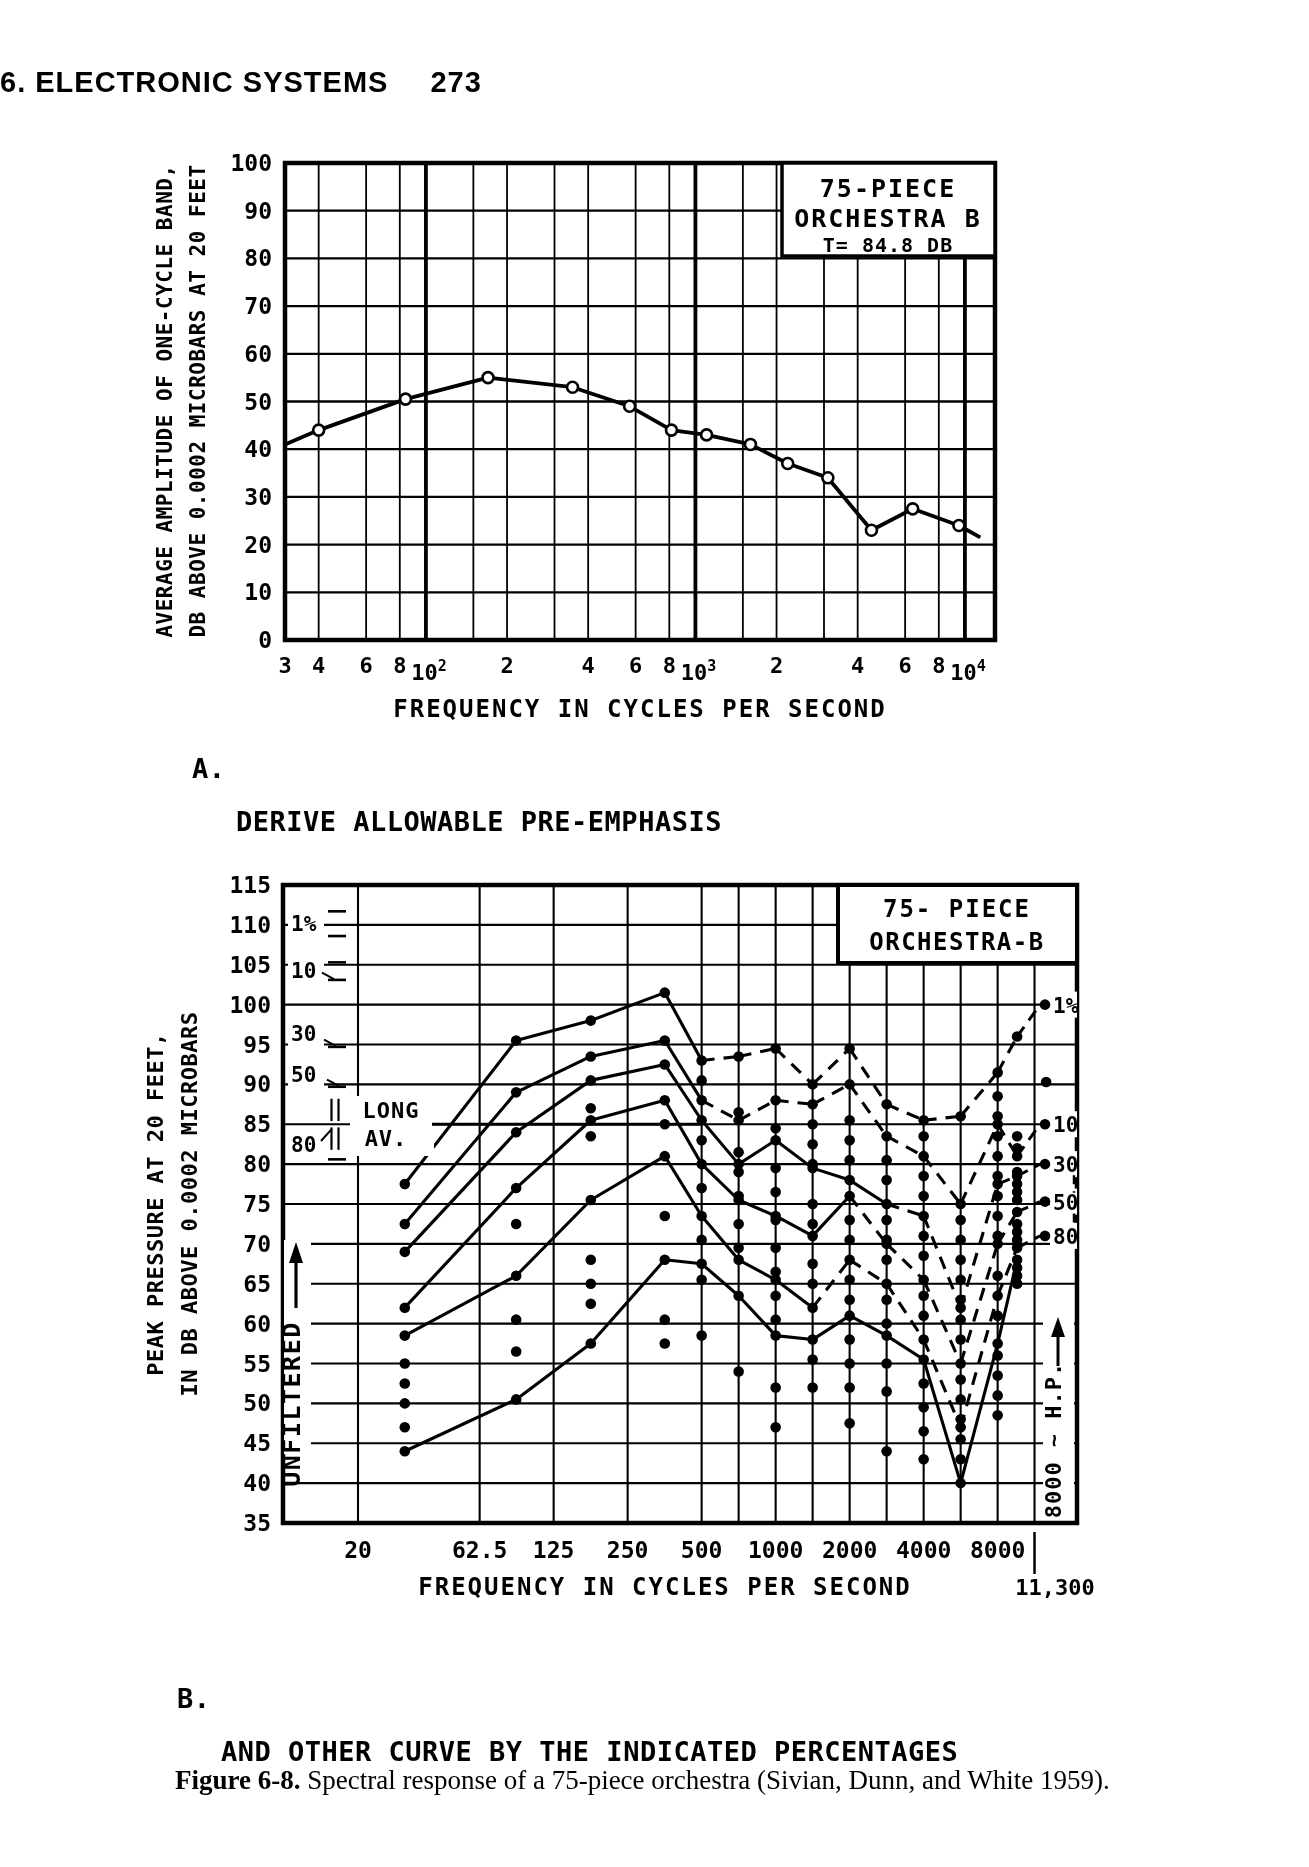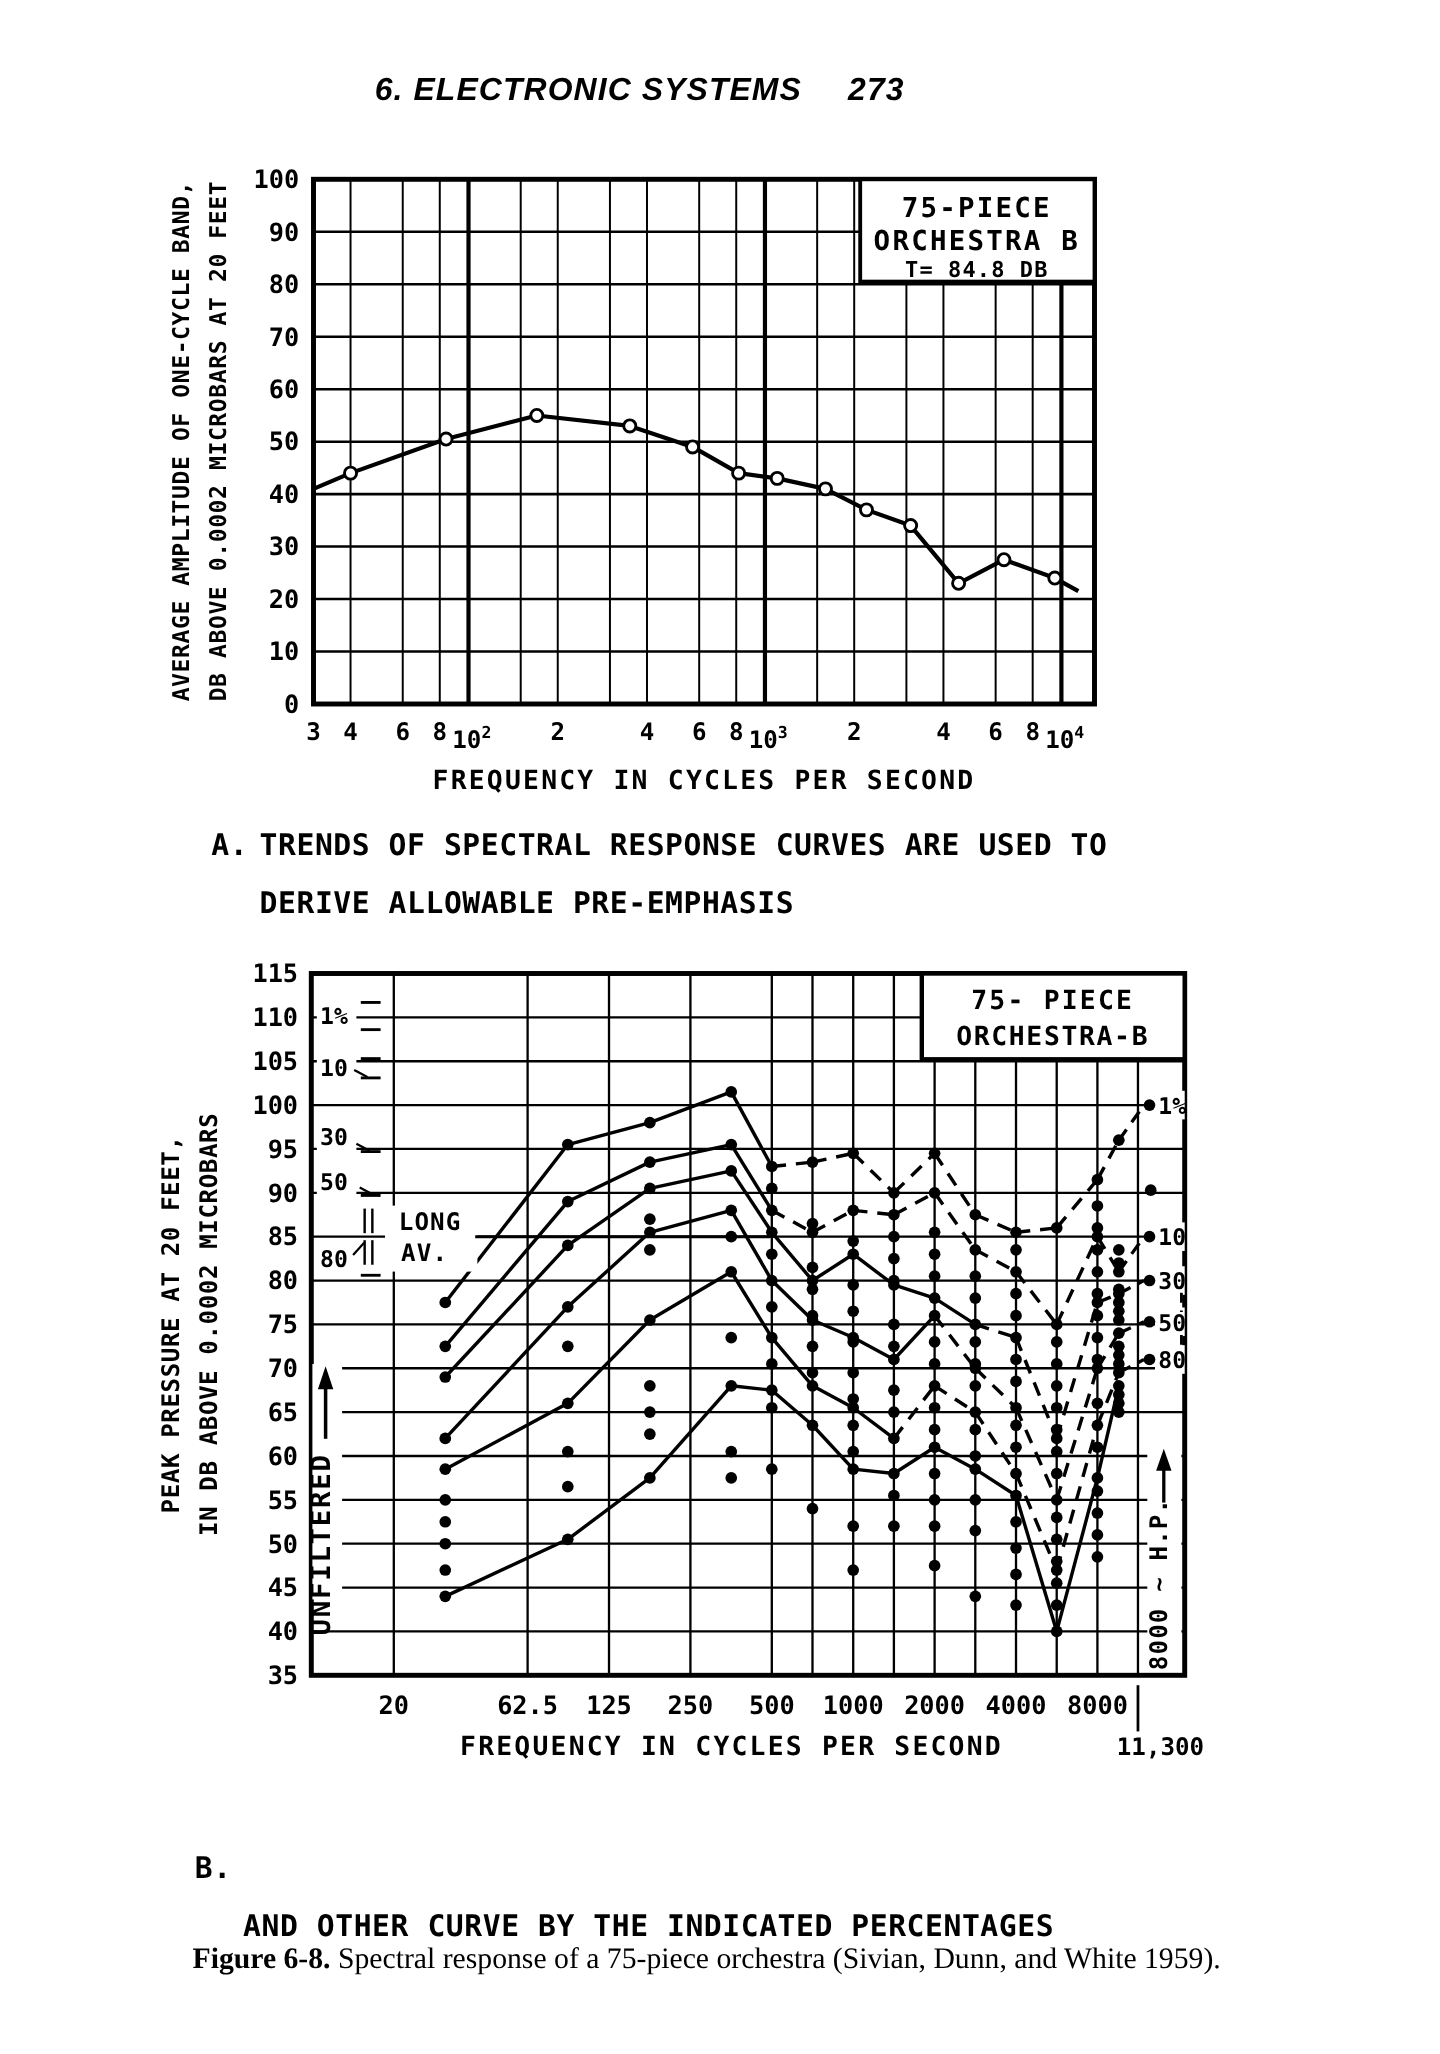--- a/index.html
+++ b/index.html
@@ -1,21 +1,21 @@
 <!DOCTYPE html>
 <html><head>
 <meta charset="utf-8">
 <style>
   html,body{margin:0;padding:0;background:#e8e8e8;}
   #page{position:relative;width:1309px;height:1867px;background:#ffffff;overflow:hidden;
         font-family:"DejaVu Sans Mono",monospace;color:#000;}
   #page svg{position:absolute;left:0;}
   svg text{font-family:"DejaVu Sans Mono",monospace;fill:#000;}
-  .hdr{position:absolute;top:66px;left:0;width:1163px;text-align:center;
-       font-family:"Liberation Sans",sans-serif;font-weight:bold;font-size:29px;letter-spacing:1px;font-style:italic;}
+  .hdr{position:absolute;top:66px;left:0;width:1163px;text-align:left;
+       font-family:"Liberation Sans",sans-serif;font-weight:bold;font-size:29px;letter-spacing:1px;}
   .hdr .pgnum{margin-left:42px;}
   .cap{position:absolute;display:flex;font-weight:bold;font-size:27px;line-height:53px;letter-spacing:0.5px;}
   .cap .pre{flex:0 0 44px;}
   #capA{left:192px;top:742px;}
   #capB{left:177px;top:1672px;}
   .figcap{position:absolute;left:175px;top:1765px;font-family:"Liberation Serif",serif;font-size:27px;}
   .figcap b{font-weight:bold;margin-top:48px;}
 </style>
 </head>
 <body>
@@ -101,21 +101,21 @@
       <text x="938.7985733473797" y="673" font-size="22" text-anchor="middle" font-weight="bold">8</text>
       <text x="967.9158218530509" y="680" font-size="22" text-anchor="middle" font-weight="bold">10<tspan dy="-9" font-size="15">4</tspan></text>
       <text x="640" y="717" font-size="24" text-anchor="middle" font-weight="bold" letter-spacing="2">FREQUENCY IN CYCLES PER SECOND</text>
       <text x="172" y="401" font-size="21" text-anchor="middle" font-weight="bold" letter-spacing="0.5" transform="rotate(-90 172 401)">AVERAGE AMPLITUDE OF ONE-CYCLE BAND,</text>
       <text x="205" y="401" font-size="21" text-anchor="middle" font-weight="bold" letter-spacing="0.5" transform="rotate(-90 205 401)">DB ABOVE 0.0002 MICROBARS AT 20 FEET</text>
     </svg>
 
   <div class="cap" id="capA">
     <span class="pre">A.</span>
     <span>
-      <span>TRENDS OF SPECTRAL RESPONSE CURVES ARE USED TO</span><br>
+      <br>
       <span>DERIVE ALLOWABLE PRE-EMPHASIS</span>
     </span>
   </div>
 
   <svg id="chartB" width="1309" height="760" viewBox="0 850 1309 760" style="top:850px;">
       <line x1="283" y1="885" x2="1077" y2="885" stroke="#000" stroke-width="2.1"></line>
       <line x1="283" y1="924.875" x2="1077" y2="924.875" stroke="#000" stroke-width="2.1"></line>
       <line x1="283" y1="964.75" x2="1077" y2="964.75" stroke="#000" stroke-width="2.1"></line>
       <line x1="283" y1="1004.625" x2="1077" y2="1004.625" stroke="#000" stroke-width="2.1"></line>
       <line x1="283" y1="1044.5" x2="1077" y2="1044.5" stroke="#000" stroke-width="2.1"></line>

